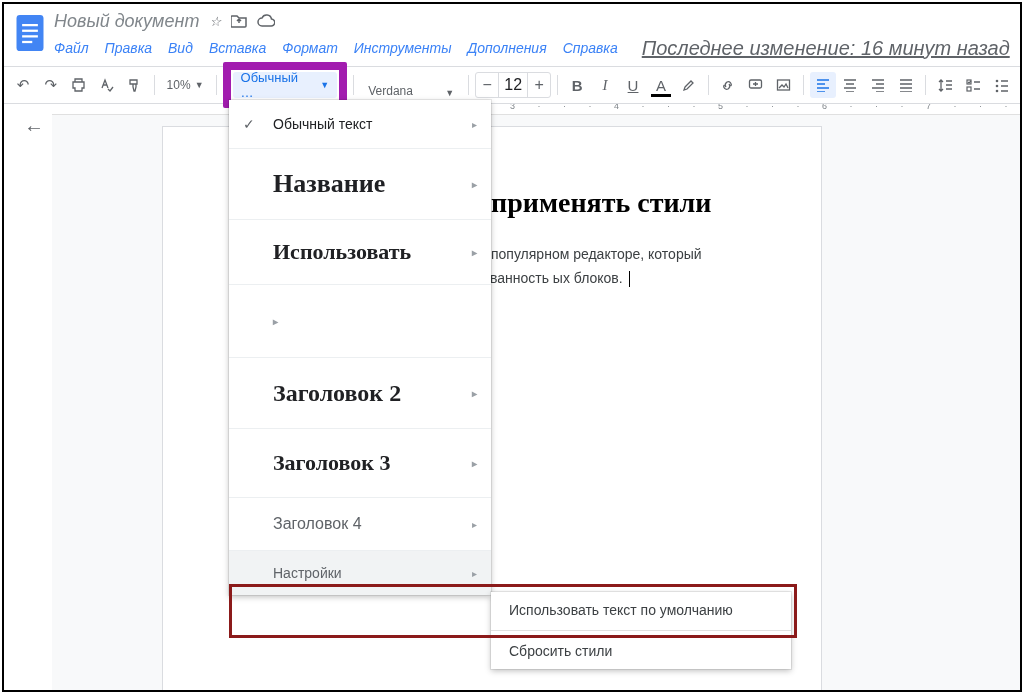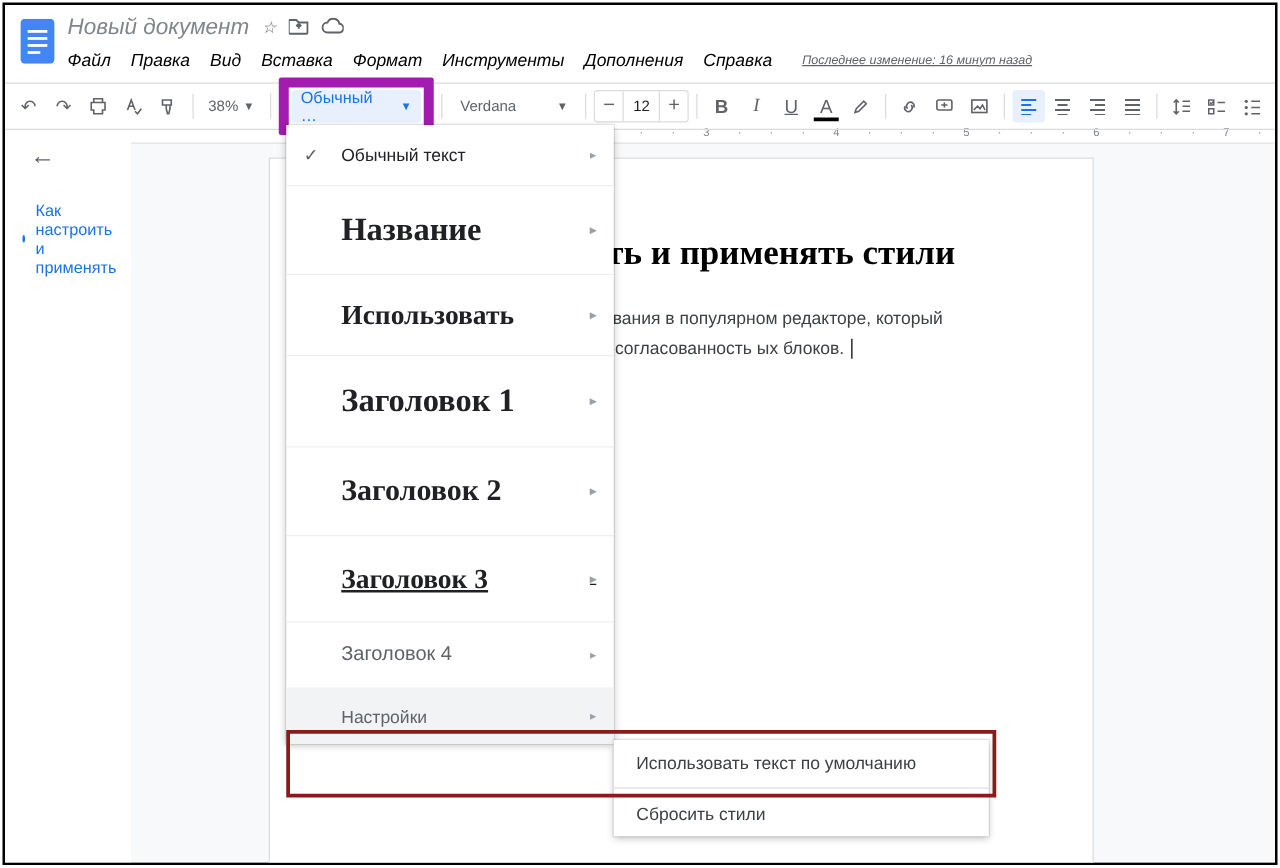--- a/index.html
+++ b/index.html
@@ -33,22 +33,22 @@
     width: 36px; height: 46px;
     display: flex; align-items: center; justify-content: center;
   }
   .doclogo svg { width: 28px; height: 36px; }
   .titlecol { display: flex; flex-direction: column; margin-left: 6px; font-style: italic; }
   .titlerow { display: flex; align-items: center; gap: 10px; height: 22px; }
   .doc-title { font-size: 18px; color: #80868b; }
   .title-icons { display: flex; gap: 10px; color: #5f6368; }
   .title-icons span { cursor: pointer; }
   .menurow { display: flex; align-items: center; gap: 16px; height: 24px; margin-top: 4px; }
-  .menurow .mi { color: #000000; font-size: 14px; cursor: pointer; }
-  .lastedit { color: #5f6368; text-decoration: underline; font-size: 10px; margin-left: 8px; cursor: pointer; text-align: right; }
+  .menurow .mi { color: #3b82f6; font-size: 14px; cursor: pointer; }
+  .lastedit { color: #5f6368; text-decoration: underline; font-size: 20px; margin-left: 8px; cursor: pointer; text-align: right; }
 
   
   .toolbar {
     display: flex; align-items: center;
     height: 36px;
     border-top: 1px solid #dadce0;
     border-bottom: 1px solid #dadce0;
     padding: 0 6px;
     gap: 2px;
     position: relative;
@@ -75,30 +75,30 @@
     cursor: pointer;
     min-width: 88px;
     justify-content: space-between;
   }
   .styles-wrap {
     border: 8px solid #a21caf;
     padding: 2px;
     border-radius: 2px;
   }
   .font-drop {
-    height: 26px; display: flex; align-items: center; gap: 28px;
+    height: 26px; display: flex; align-items: flex-end; gap: 28px;
     padding: 0 8px; font-size: 12px; color: #5f6368; cursor: pointer;
     min-width: 86px; justify-content: space-between;
   }
   .size-box {
     display: flex; align-items: center; border: 1px solid #dadce0; border-radius: 3px;
     height: 24px;
   }
   .size-box .pm { width: 22px; text-align: center; color: #5f6368; cursor: pointer; font-size: 16px; }
-  .size-box .val { width: 28px; text-align: center; font-size: 12px; color: #202124; border-left: 1px solid #dadce0; border-right: 1px solid #dadce0; height: 100%; display:flex; align-items:center; justify-content:center; }
+  .size-box .val { width: 28px; text-align: center; font-size: 16px; color: #202124; border-left: 1px solid #dadce0; border-right: 1px solid #dadce0; height: 100%; display:flex; align-items:center; justify-content:center; }
 
   .fmt-b { font-weight: bold; }
   .fmt-i { font-style: italic; font-family: Georgia, serif; }
   .fmt-u { text-decoration: underline; }
   .clr-a { position: relative; }
   .clr-a::after { content:""; position:absolute; left:3px; right:3px; bottom:1px; height:3px; background:#000; }
   .hl-a  { position: relative; }
   .align-btn.active { background: #e8f0fe; color:#1a73e8; }
 
   
@@ -176,21 +176,21 @@
   .sm-item:last-child { border-bottom: none; }
   .sm-item .arrow { color:#9aa0a6; font-size: 10px; }
   .sm-check {
     position:absolute; left: 14px; color:#5f6368; font-size: 14px;
   }
   .sm-normal   { height: 48px; font-family: Arial, sans-serif; font-size: 14px; }
   .sm-title    { height: 70px; font-size: 26px; font-weight: bold; }
   .sm-subtitle { height: 64px; font-size: 22px; font-weight: bold; }
   .sm-h1       { height: 72px; font-size: 26px; font-weight: bold; }
   .sm-h2       { height: 70px; font-size: 24px; font-weight: bold; }
-  .sm-h3       { height: 68px; font-size: 22px; font-weight: bold; text-decoration: underline; }
+  .sm-h3       { height: 68px; font-size: 22px; font-weight: bold; }
   .sm-h4       { height: 52px; font-size: 16px; color:#5f6368; font-family: Arial, sans-serif; }
   .sm-settings { height: 44px; font-size: 14px; color:#5f6368; font-family: Arial, sans-serif; background:#f1f3f4; }
 
   .settings-highlight {
     position:absolute;
     border: 3px solid #8b1a1a;
     pointer-events: none;
     z-index: 30;
   }
 
@@ -274,21 +274,21 @@
           <path d="M3 10L6 2l3 8M4 7h4M9 11l2 2 3-4" fill="none" stroke="#5f6368" stroke-width="1.3"></path>
         </svg>
       </div>
     <div class="tbtn">
         <svg width="15" height="15" viewBox="0 0 15 15">
           <path d="M3 2h7v4H3zM6 6v3l1 4h1l1-4V6" fill="none" stroke="#5f6368" stroke-width="1.3"></path>
         </svg>
       </div>
     <div class="sep"></div>
     <div class="zoom">
-        <span>38%</span>
+        <span>10%</span>
         <span style="font-size:9px">▼</span>
       </div>
     <div class="sep"></div>
 
     <div class="styles-wrap">
       <div class="styles-drop">
         <span>Обычный …</span>
         <span style="font-size:9px">▼</span>
       </div>
     </div>
@@ -373,23 +373,20 @@
           <circle cx="3" cy="8" r="1.3" fill="#5f6368"></circle>
           <circle cx="3" cy="13" r="1.3" fill="#5f6368"></circle>
           <path d="M7 3h7M7 8h7M7 13h7" stroke="#5f6368" stroke-width="1.3"></path>
         </svg>
       </div>
   </div>
 
   <div class="workspace">
     <div class="outline">
       <div class="back">←</div>
-      <div class="outline-item">
-        <span>Как настроить и применять</span>
-      </div>
     </div>
     <div class="page-area">
       <div class="ruler">1 · · · 2 · · · 3 · · · 4 · · · 5 · · · 6 · · · 7 · · · 8 · · · 9 · · · 10 · · · 11</div>
       <div class="page">
         <h1>Как настроить и применять стили</h1>
         <p><span>– инструмент форматирования в популярном редакторе, который улучшает внешний вид и согласованность ых блоков. </span><span class="caret"></span></p>
       </div>
     </div>
   </div>
 
@@ -401,21 +398,20 @@
     </div>
     <div class="sm-item sm-title">
       <span>Название</span>
         <span class="arrow">▸</span>
     </div>
     <div class="sm-item sm-subtitle">
       <span>Использовать</span>
         <span class="arrow">▸</span>
     </div>
     <div class="sm-item sm-h1">
-      <span>Заголовок 1</span>
         <span class="arrow">▸</span>
     </div>
     <div class="sm-item sm-h2">
       <span>Заголовок 2</span>
         <span class="arrow">▸</span>
     </div>
     <div class="sm-item sm-h3">
       <span>Заголовок 3</span>
         <span class="arrow">▸</span>
     </div>

